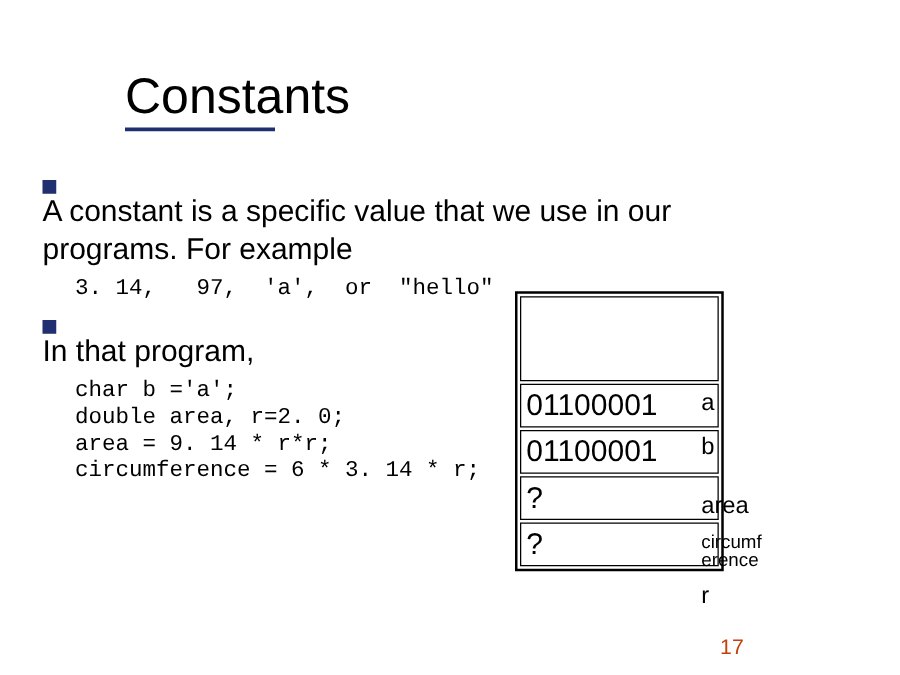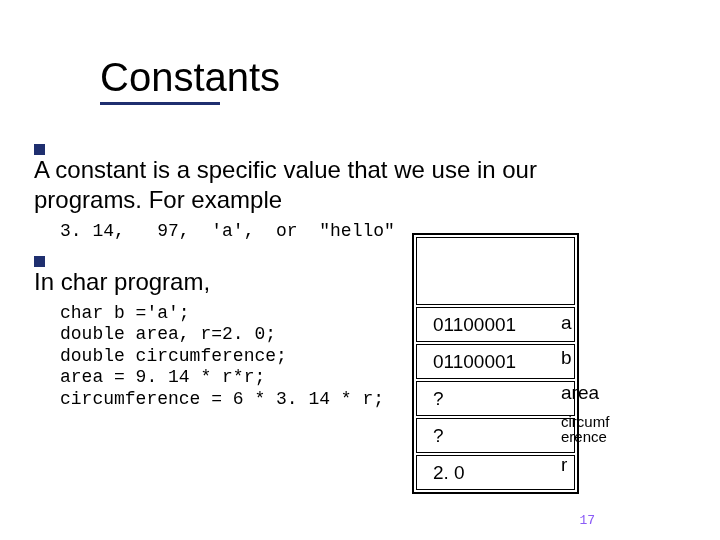--- a/index.html
+++ b/index.html
@@ -8,27 +8,27 @@
   .title-wrap { margin-left: 70px; }
   .title { font-size: 40px; font-family: Verdana, sans-serif; }
   .title-underline { width: 120px; height: 3px; background: #1f2f6f; margin-top: 2px; }
   .body { margin-top: 30px; margin-left: 4px; }
   .bullet-row { display: flex; align-items: flex-start; margin-bottom: 6px; flex-direction: column; }
   .bullet-icon { width: 11px; height: 11px; background: #1f2f6f; margin-top: 9px; margin-right: 14px; flex-shrink: 0; }
   .bullet-text { font-size: 24px; line-height: 1.25; }
   .code-line { font-family: "Courier New", monospace; font-size: 18px; margin-left: 26px; white-space: pre; line-height: 1.2; }
   .sub-block { margin-top: 4px; }
   .mem-table { position: absolute; right: 30px; top: 233px; border: 2px solid #000; width: 167px; }
-  .mem-table td { border: 1px solid #000; height: 35px; font-family: Verdana, sans-serif; font-size: 19px; padding: 2px 16px; vertical-align: middle; }
+  .mem-table td { border: 1px solid #000; height: 35px; font-family: Verdana, sans-serif; font-size: 24px; padding: 2px 4px; vertical-align: middle; }
   .mem-table tr:first-child td { height: 68px; }
   .var-labels { position: absolute; right: 0; top: 305px; width: 48px; font-family: Verdana, sans-serif; font-size: 19px; }
   .var-labels div { height: 35px; display: flex; align-items: center; }
-  .var-labels .lbl-area { height: 35px; }
+  .var-labels .lbl-area { height: 35px; margin-top: 12px; }
   .var-labels .lbl-circ { height: 37px; font-size: 15px; line-height: 1.0; }
-  .page-num { position: absolute; right: 14px; bottom: 12px; font-size: 13px; font-family: Liberation Mono, monospace; color: #8b5cf6; }
+  .page-num { position: absolute; right: 14px; bottom: 12px; font-size: 17px; font-family: Liberation Sans, sans-serif; color: #c2410c; }
 </style>
 </head>
 <body>
 
 <div class="slide">
 
   <div class="title-wrap">
     <div class="title">Constants</div>
     <div class="title-underline"></div>
   </div>
@@ -37,25 +37,24 @@
 
     <div class="bullet-row">
       <div class="bullet-icon"></div>
       <div class="bullet-text">A constant is a specific value that we use in our programs. For example</div>
     </div>
     <div class="code-line">3. 14,   97,  'a',  or  "hello"</div>
 
     <div class="sub-block">
       <div class="bullet-row">
         <div class="bullet-icon"></div>
-        <div class="bullet-text">In char program,</div>
+        <div class="bullet-text">In that program,</div>
       </div>
       <div class="code-line">char b ='a';</div>
       <div class="code-line">double area, r=2. 0;</div>
-      <div class="code-line">double circumference;</div>
       <div class="code-line">area = 9. 14 * r*r;</div>
       <div class="code-line">circumference = 6 * 3. 14 * r;</div>
     </div>
 
   </div>
 
   <table class="mem-table">
     <tbody>
         <tr>
           <td></td>
@@ -65,23 +64,20 @@
         </tr>
     <tr>
           <td>01100001</td>
         </tr>
     <tr>
           <td>?</td>
         </tr>
     <tr>
           <td>?</td>
         </tr>
-    <tr>
-          <td>2. 0</td>
-        </tr>
   </tbody>
     </table>
 
   <div class="var-labels">
     <div>a</div>
     <div>b</div>
     <div class="lbl-area">area</div>
     <div class="lbl-circ">circumf
 erence</div>
     <div>r</div>

